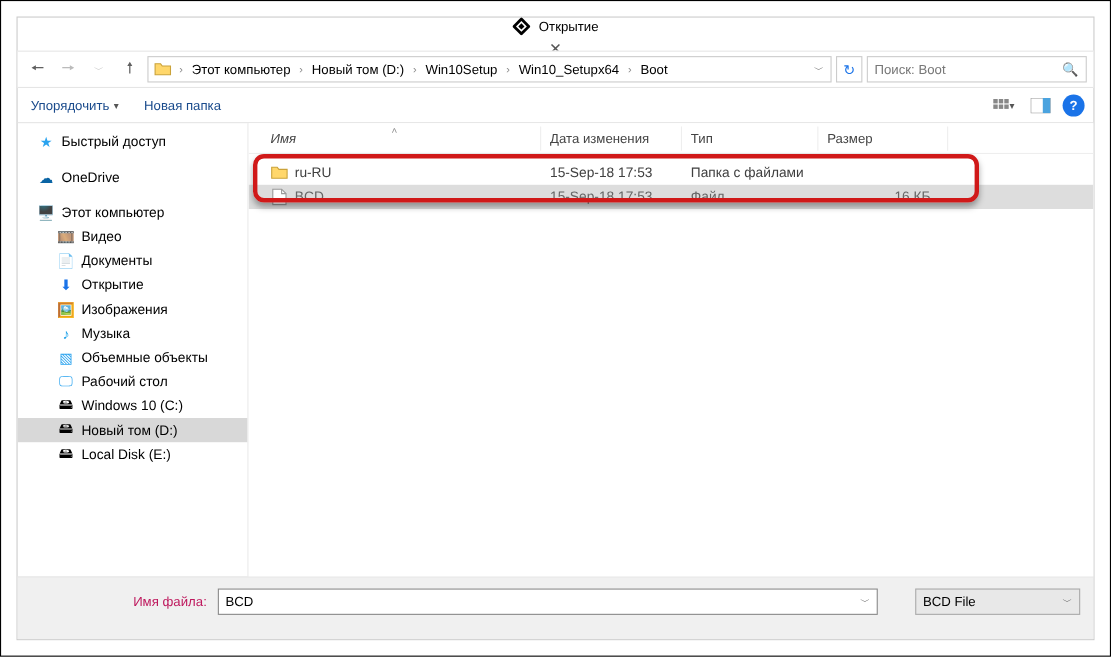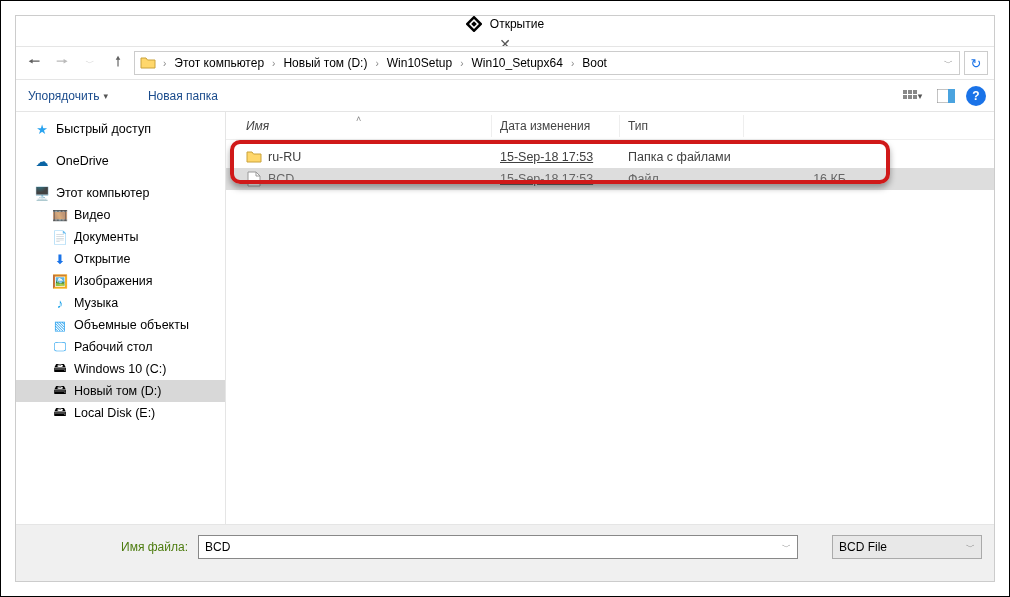--- a/index.html
+++ b/index.html
@@ -41,21 +41,21 @@
   .refresh-btn { width: 24px; height: 24px; border: 1px solid #ccc; display: flex; align-items: center; justify-content: center; color: #1a73e8; font-size: 13px;}
   .search {
     width: 200px; height: 24px; border: 1px solid #ccc; display: flex; align-items: center;
     padding: 0 6px; color: #777; font-size: 12px; justify-content: space-between;
   }
   
   .toolbar {
     height: 32px; display: flex; align-items: center; justify-content: space-between;
     padding: 0 8px; border-bottom: 1px solid #e5e5e5; font-size: 12px;
   }
-  .toolbar-left { display: flex; align-items: center; gap: 32px; }
+  .toolbar-left { display: flex; align-items: center; gap: 15px; }
   .tb-btn { display: flex; align-items: center; gap: 4px; color: #1a4b8c; padding: 2px 4px; }
   .toolbar-right { display: flex; align-items: center; gap: 6px; }
   .view-btn { width: 28px; height: 22px; border: 1px solid transparent; display: flex; align-items: center; justify-content: center; color: #444; }
   .help-btn { width: 20px; height: 20px; border-radius: 50%; background: #1a73e8; color: #fff; display: flex; align-items: center; justify-content: center; font-size: 12px; font-weight: bold;}
   
   .body { flex: 1; display: flex; min-height: 0; }
   .sidebar {
     width: 210px; border-right: 1px solid #e5e5e5; overflow-y: auto;
     font-size: 12.5px; padding: 6px 0;
   }
@@ -75,36 +75,36 @@
   .col-name { width: 254px; font-style: italic; }
   .col-date { width: 128px; }
   .col-type { width: 124px; }
   .col-size { width: 118px; }
   .rows { position: relative; padding-top: 0; }
   .file-row {
     height: 22px; display: flex; align-items: center; font-size: 12.5px; color: #555;
     padding-left: 12px;
   }
   .file-row .cell-name { width: 254px; display: flex; align-items: center; gap: 6px; padding-left: 8px;}
-  .file-row .cell-date { width: 128px; padding-left: 8px; text-decoration: underline;}
+  .file-row .cell-date { width: 128px; padding-left: 8px;}
   .file-row .cell-type { width: 124px; padding-left: 8px;}
   .file-row .cell-size { width: 118px; text-align: right; padding-right: 16px;}
   .file-row.selected { background: #ddd; color: #666;}
   .file-icon { width: 16px; height: 16px; display: inline-flex; align-items: center; justify-content: center;}
   .highlight-box {
     position: absolute;
     left: 4px; top: 28px; width: 660px; height: 44px;
     border: 4px solid #d01919; border-radius: 10px;
     box-shadow: 0 4px 6px rgba(0,0,0,0.35);
     pointer-events: none;
   }
   
   .footer { border-top: 1px solid #e5e5e5; background: #f0f0f0; padding: 10px 12px 12px; font-size: 12px;}
   .footer-row { display: flex; align-items: center; gap: 10px; margin-bottom: 10px; }
-  .footer-label { width: 160px; text-align: right; color: #4d7c0f; }
+  .footer-label { width: 160px; text-align: right; color: #be185d; }
   .filename-combo {
     flex: 1; height: 24px; border: 1px solid #888; background: #fff;
     display: flex; align-items: center; padding: 0 6px; justify-content: space-between;
   }
   .filetype-combo {
     width: 150px; height: 24px; border: 1px solid #aaa; background: #e8e8e8;
     display: flex; align-items: center; padding: 5px 6px; justify-content: space-between; margin-left: 24px;
   }
   .footer-buttons { display: flex; justify-content: flex-end; gap: 8px; }
   .dlg-btn {
@@ -154,20 +154,24 @@
         <span class="crumb">Win10Setup</span>
         <span class="chev">›</span>
         <span class="crumb">Win10_Setupx64</span>
         <span class="chev">›</span>
         <span class="crumb">Boot</span>
         <span class="addr-tail">
           <span style="font-size:9px;">﹀</span>
         </span>
       </div>
       <div class="refresh-btn">↻</div>
+      <div class="search">
+        <span>Поиск: Boot</span>
+        <span style="color:#1a73e8;">🔍</span>
+      </div>
     </div>
 
     <div class="toolbar">
       <div class="toolbar-left">
         <span class="tb-btn">
           <span>Упорядочить</span>
           <span class="drop-caret">▾</span>
         </span>
         <span class="tb-btn">Новая папка</span>
       </div>
@@ -252,20 +256,21 @@
       </div>
 
       <div class="content">
         <div class="columns">
           <div class="col col-name">
             <span>Имя</span>
             <span class="sort-caret" style="position:absolute; left:130px; top:2px;">˄</span>
           </div>
           <div class="col col-date">Дата изменения</div>
           <div class="col col-type">Тип</div>
+          <div class="col col-size">Размер</div>
         </div>
         <div class="rows">
           <div class="file-row" style="margin-top:6px; color:#404040;">
             <div class="cell-name">
               <span class="file-icon">
                 <svg width="16" height="14" viewBox="0 0 16 14">
                     <path d="M1 2h5l1.5 2H15v8H1z" fill="#ffd76b" stroke="#caa23a"></path>
                   </svg>
               </span>
               <span>ru-RU</span>

